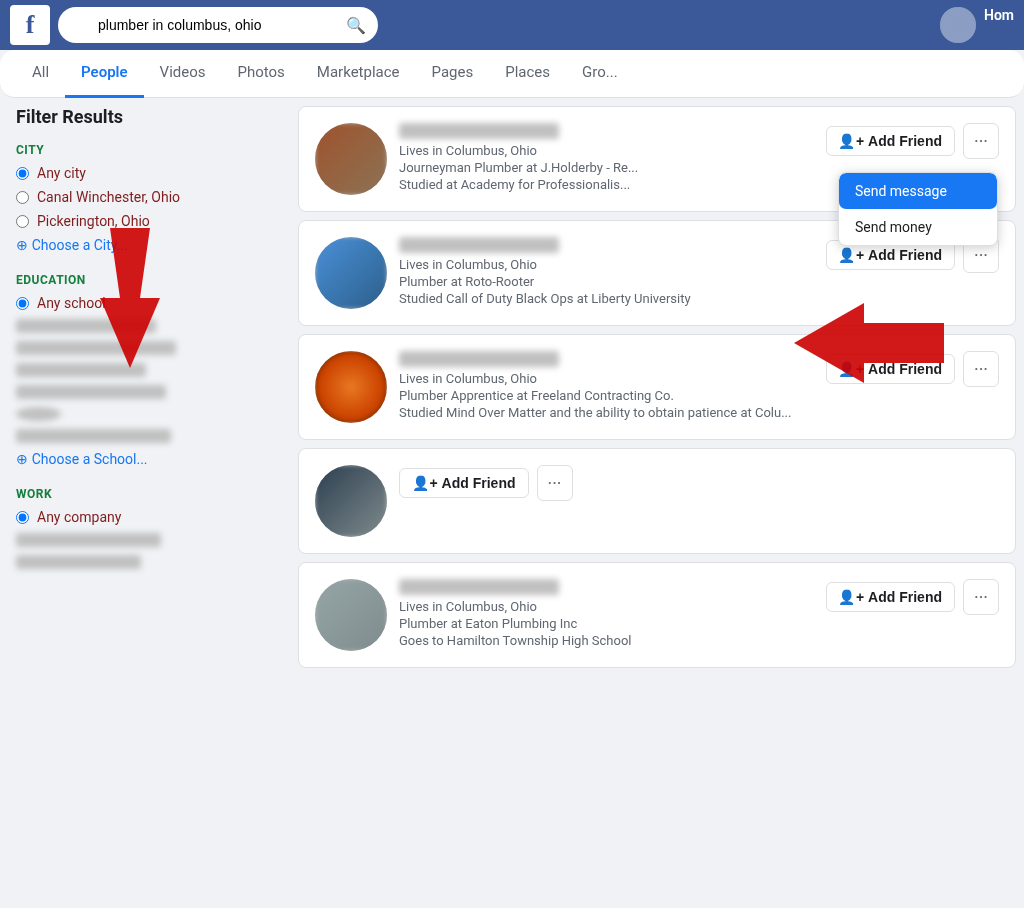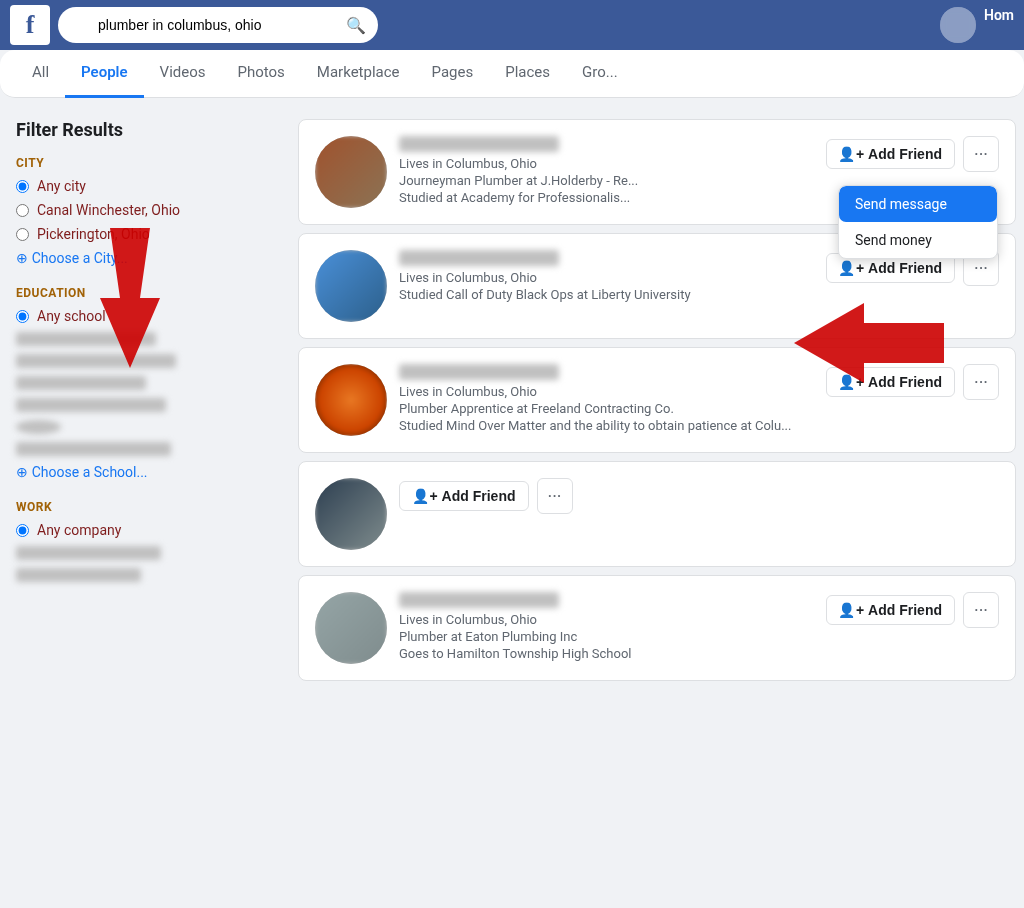--- a/index.html
+++ b/index.html
@@ -77,41 +77,41 @@
       color: #1877f2;
       border-bottom: 3px solid #1877f2;
       font-weight: 600;
     }
 
     
     .main-layout {
       display: flex;
       max-width: 1024px;
       margin: 0 auto;
-      padding: 21px 0;
+      padding: 8px 0;
       gap: 0;
     }
 
     
     .sidebar {
       width: 290px;
       flex-shrink: 0;
       padding: 0 16px;
     }
     .filter-title {
       font-size: 18px;
       font-weight: 700;
       color: #1c1e21;
       margin-bottom: 16px;
     }
     .filter-section { margin-bottom: 20px; }
     .filter-section-title {
       font-size: 12px;
       font-weight: 700;
-      color: #a16207;
+      color: #15803d;
       letter-spacing: 0.5px;
       margin-bottom: 8px;
     }
     .radio-option {
       display: flex; align-items: center; gap: 8px;
       margin-bottom: 8px;
       cursor: pointer;
     }
     .radio-option input[type="radio"] { cursor: pointer; }
     .radio-label { font-size: 14px; color: #7f1d1d; }
@@ -374,20 +374,21 @@
       </div>
     </div>
 
     <div class="result-card">
       <div class="result-avatar">
         <div class="avatar-blur-2"></div>
       </div>
       <div class="result-info">
         <div class="result-name-blurred"></div>
         <div class="result-detail">Lives in Columbus, Ohio</div>
+        <div class="result-detail">Plumber at Roto-Rooter</div>
         <div class="result-detail">Studied Call of Duty Black Ops at Liberty University</div>
       </div>
       <div class="result-actions">
         <button class="add-friend-btn">
           <span>👤+</span>
           <span>Add Friend</span>
         </button>
         <div class="more-btn">···</div>
       </div>
     </div>

